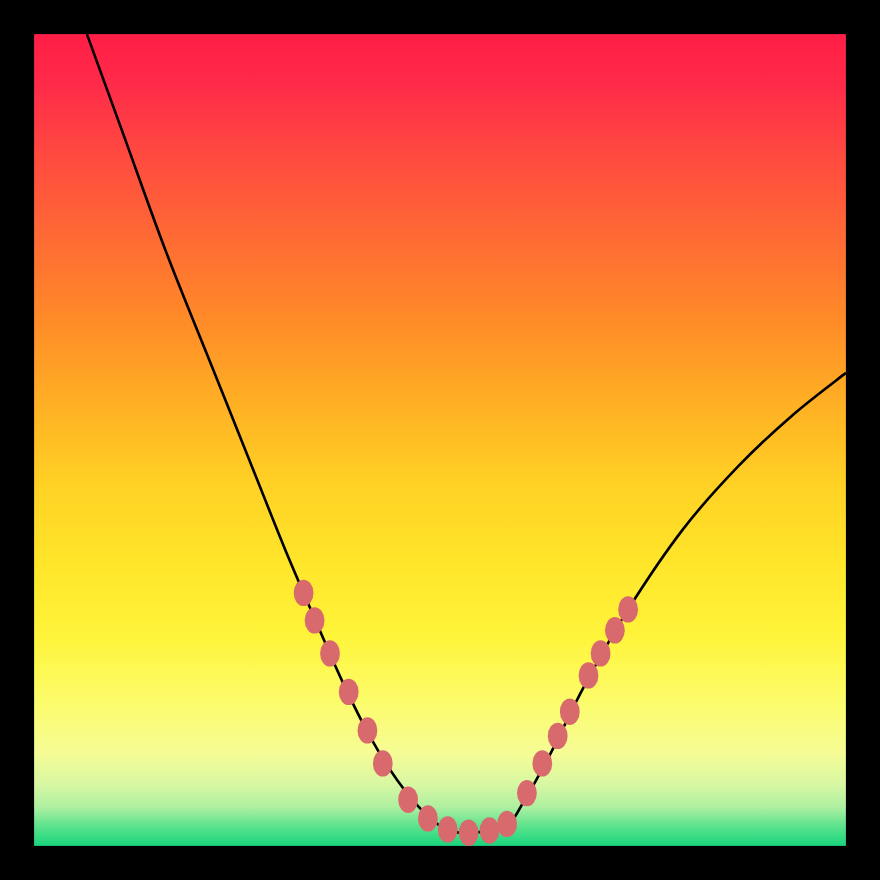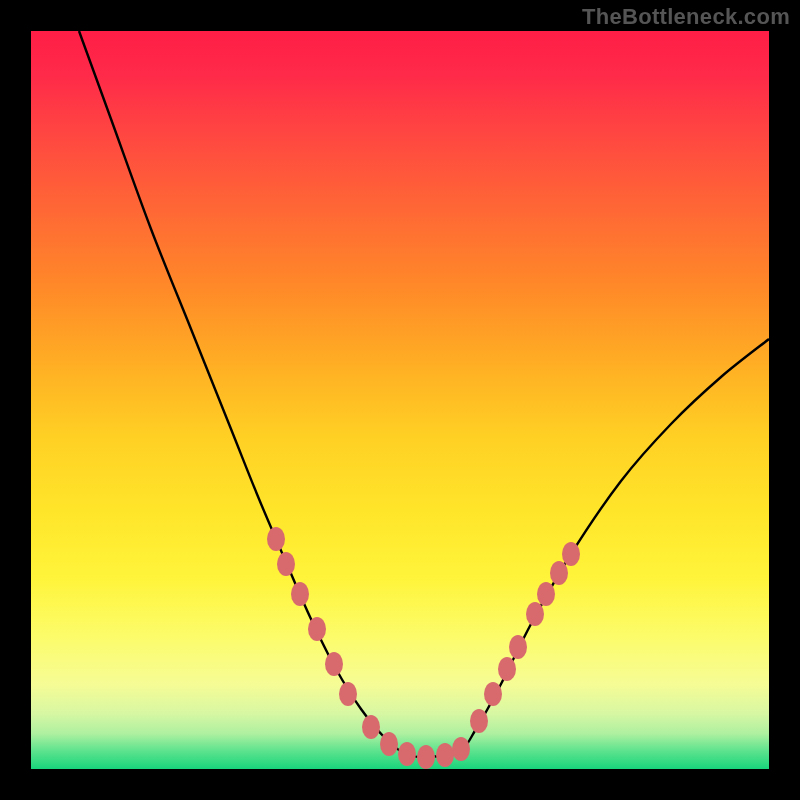--- a/index.html
+++ b/index.html
@@ -37,21 +37,20 @@
     inset: 0;
     width: 100%;
     height: 100%;
     overflow: visible;
   }
 </style>
 </head>
 <body>
 
 <div class="stage">
-  <div class="watermark">TheBottleneck.com</div>
 
   <div class="plot">
     <svg class="gradient-bg" viewBox="0 0 738 738" preserveAspectRatio="none">
       <defs>
         <linearGradient id="bggrad" x1="0" y1="0" x2="0" y2="1">
             <stop offset="0%" stop-color="#ff1e46"></stop>
             <stop offset="6%" stop-color="#ff2a49"></stop>
             <stop offset="15%" stop-color="#ff4a40"></stop>
             <stop offset="25%" stop-color="#ff6a34"></stop>
             <stop offset="35%" stop-color="#ff8a28"></stop>

